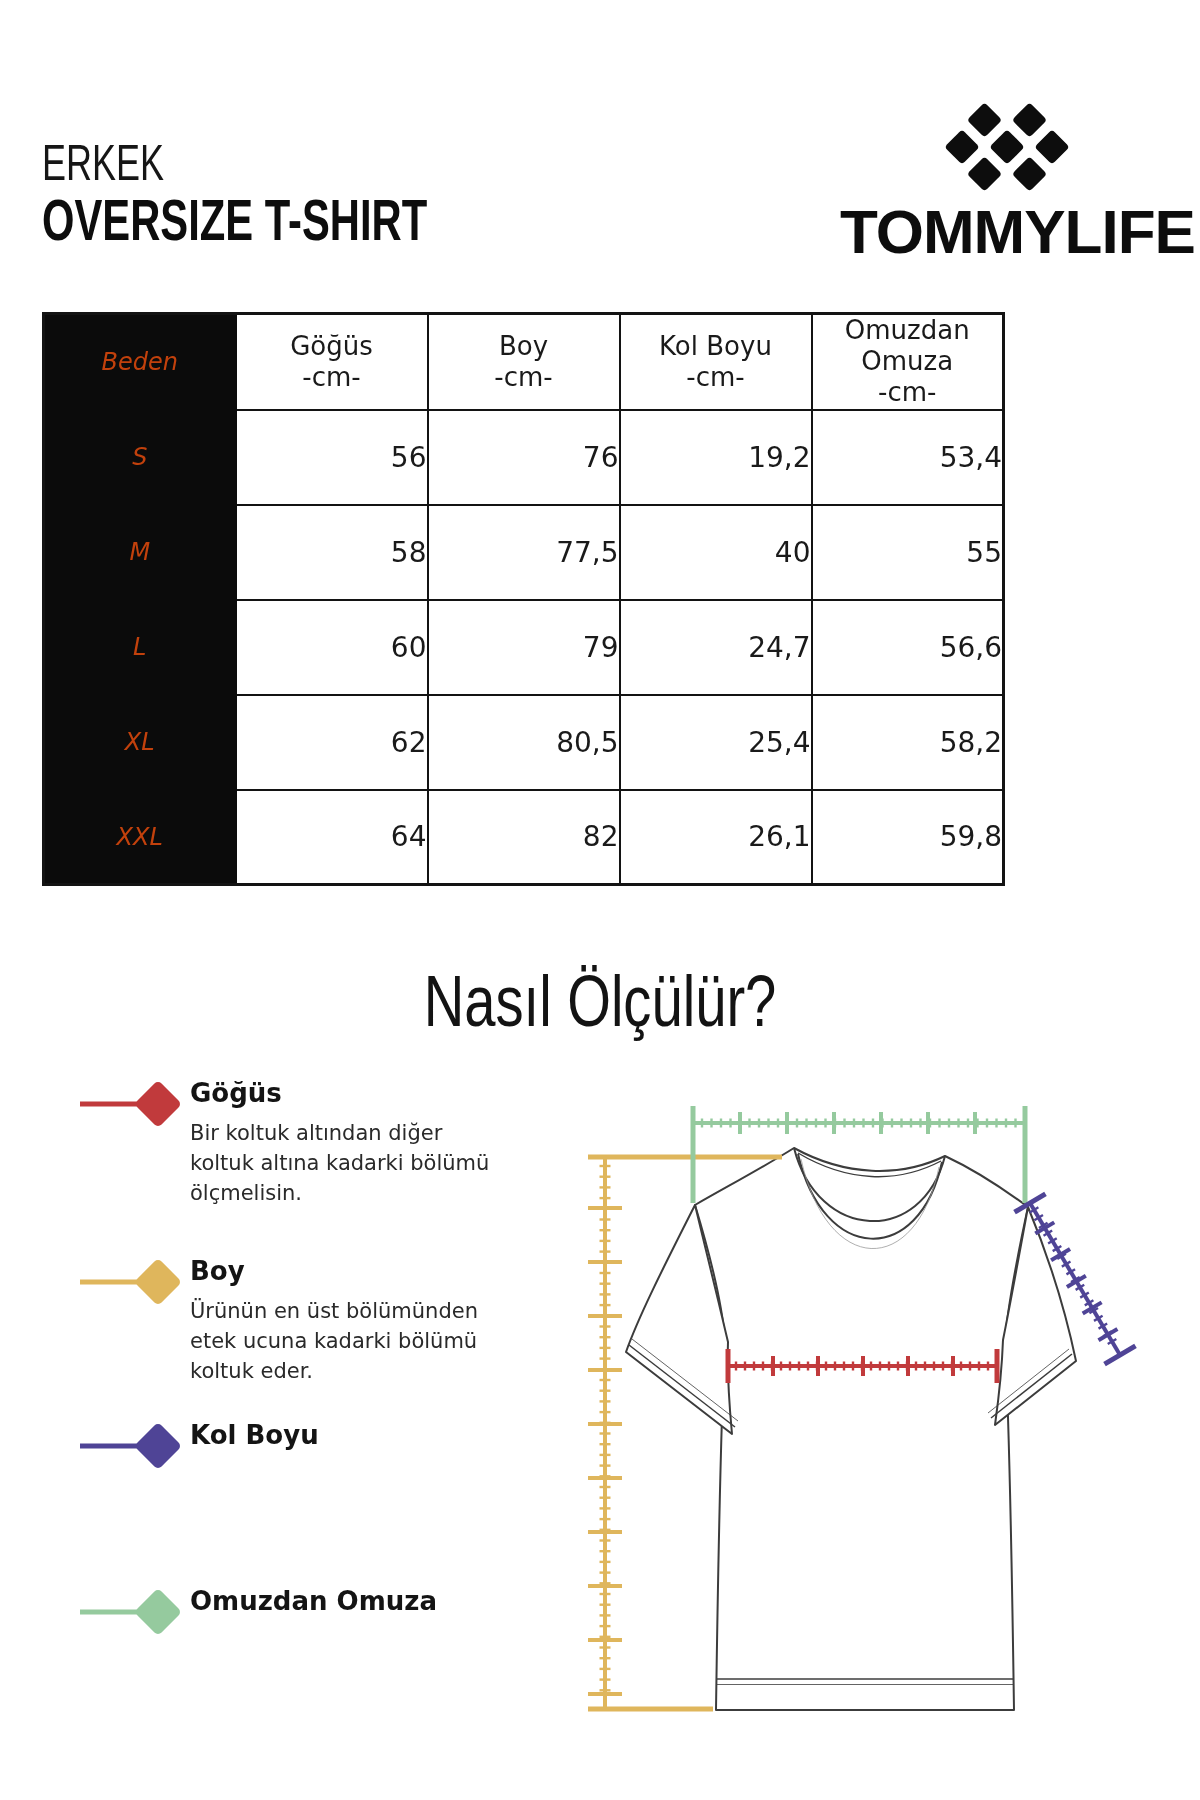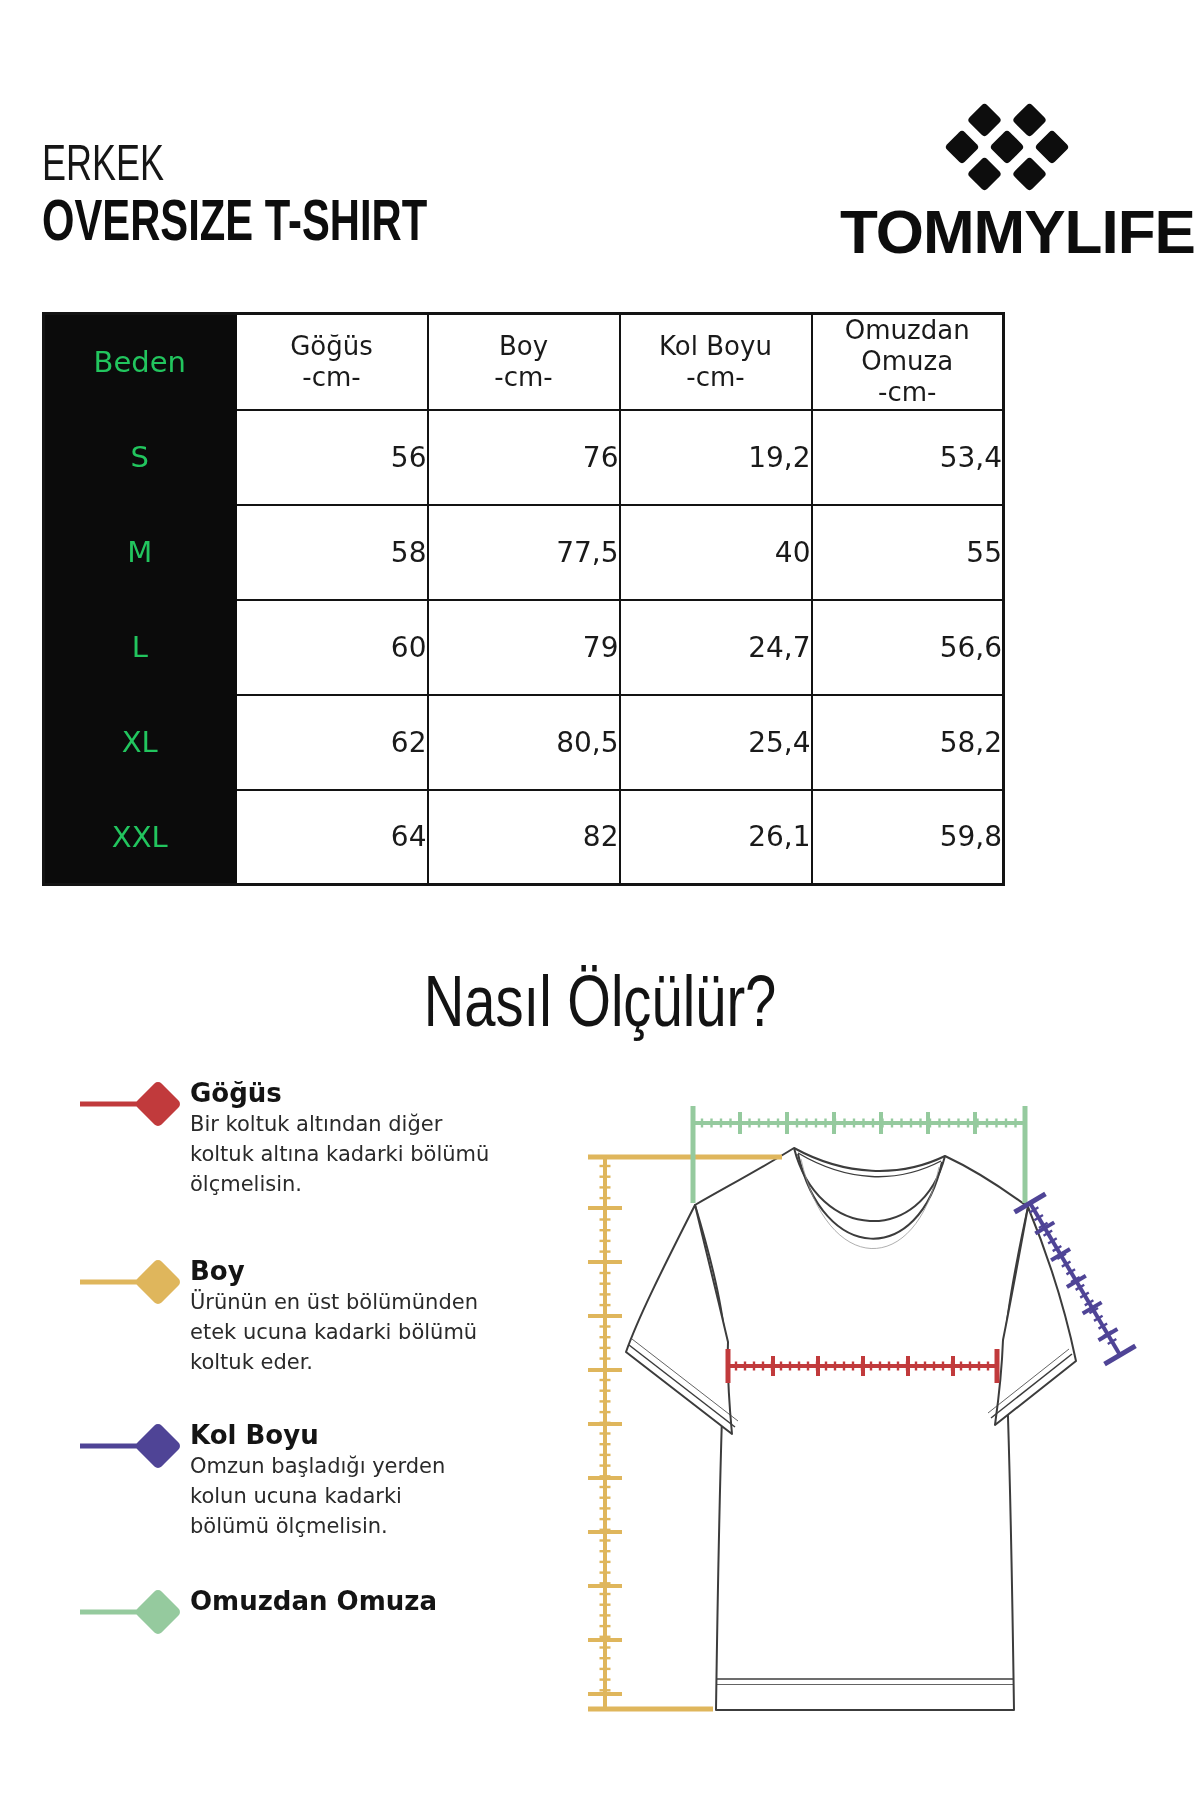--- a/index.html
+++ b/index.html
@@ -17,29 +17,29 @@
          letter-spacing:-1px;color:#0d0d0d;}
 
   
   .size-table{position:absolute;left:42px;top:312px;width:963px;border-collapse:collapse;
               table-layout:fixed;border:3px solid #131313;text-align:center;}
   .size-table th,.size-table td{border:2px solid #131313;padding:0;font-weight:400;}
   .size-table tr.hrow{height:96px;}
   .size-table tr.drow{height:95px;}
   .hcell div{font-size:26px;line-height:31px;color:#1a1a1a;}
   .num{font-size:28px;color:#1a1a1a;text-align:right;}
-  .dark{background:#0b0b0b;color:#22c55e;border-color:#0b0b0b !important;font-size:29px;}
+  .dark{background:#0b0b0b;color:#c2410c;border-color:#0b0b0b !important;font-size:24px;font-style:italic;}
 
   
   .howto-title{position:absolute;left:0;top:962px;width:1200px;text-align:center;
                font-family:"Liberation Sans",sans-serif;font-size:72px;line-height:1.1;
                transform:scaleX(.78);transform-origin:50% 0;color:#131313;}
   .legend-item{position:absolute;left:190px;width:340px;}
   .li-title{font-size:26px;font-weight:700;line-height:31px;color:#141414;}
-  .li-desc{font-size:21px;line-height:30px;color:#2a2a2a;}
+  .li-desc{margin-top:9px;font-size:21px;line-height:30px;color:#2a2a2a;}
   .li-icon{position:absolute;left:78px;width:115px;height:60px;}
 
   .drawing{position:absolute;left:500px;top:1080px;width:660px;height:720px;}
 </style>
 </head>
 <body>
 
 <div class="page">
 
   <div class="subtitle">ERKEK</div>
@@ -136,21 +136,20 @@
     <div class="li-title">Boy</div>
     <div class="li-desc" style="width:315px">Ürünün en üst bölümünden etek ucuna kadarki bölümü koltuk eder.</div>
   </div>
 
   <svg class="li-icon" style="top:1416px" viewBox="0 0 115 60">
     <line x1="2" y1="30" x2="62" y2="30" stroke-width="5" stroke="#4F4496"></line>
     <rect x="63" y="13" width="34" height="34" rx="5" transform="rotate(45 80 30)" fill="#4F4496"></rect>
   </svg>
   <div class="legend-item" style="top:1420px">
     <div class="li-title">Kol Boyu</div>
-    <div class="li-desc" style="width:280px">Omzun başladığı yerden kolun ucuna kadarki bölümü ölçmelisin.</div>
   </div>
 
   <svg class="li-icon" style="top:1582px" viewBox="0 0 115 60">
     <line x1="2" y1="30" x2="62" y2="30" stroke-width="5" stroke="#95CA9E"></line>
     <rect x="63" y="13" width="34" height="34" rx="5" transform="rotate(45 80 30)" fill="#95CA9E"></rect>
   </svg>
   <div class="legend-item" style="top:1586px">
     <div class="li-title">Omuzdan Omuza</div>
   </div>
 

